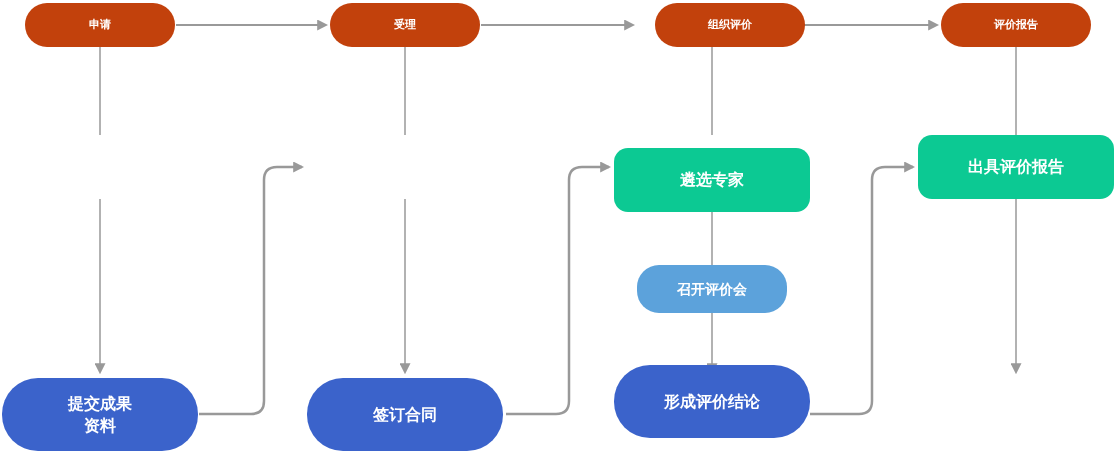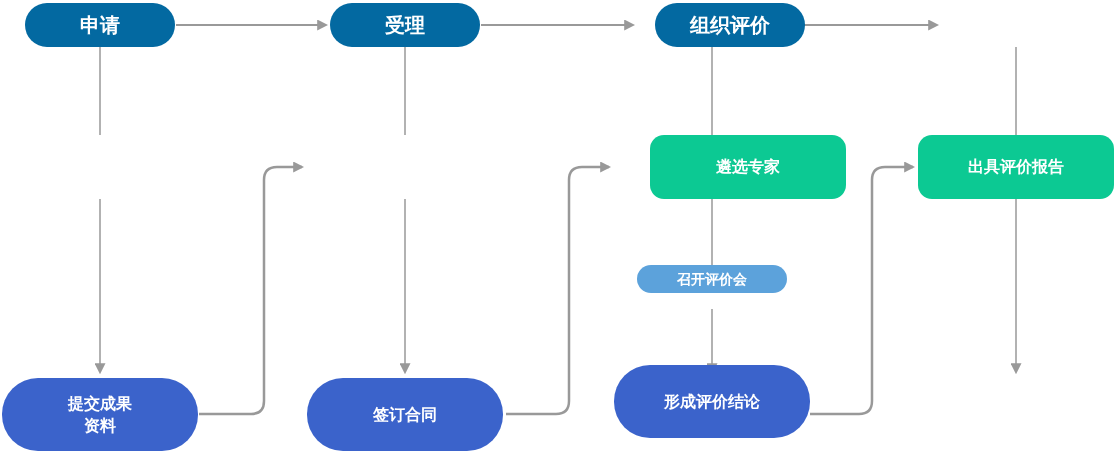--- a/index.html
+++ b/index.html
@@ -26,37 +26,37 @@
     text-align: center;
     color: #ffffff;
     font-weight: bold;
     white-space: pre-line;
     line-height: 1.35;
     box-sizing: border-box;
   }
   .stage-pill {
     width: 150px; height: 44px;
     border-radius: 22px;
-    background: #0369a1;
-    font-size: 20px;
+    background: #c2410c;
+    font-size: 11px;
   }
   .task-box {
     width: 196px; height: 64px;
     border-radius: 14px;
     background: #0CC993;
     font-size: 16px;
   }
   .result-box {
     width: 196px; height: 73px;
     border-radius: 36px;
     background: #3B63CB;
     font-size: 16px;
   }
   .meeting-pill {
-    width: 150px; height: 28px;
+    width: 150px; height: 48px;
     border-radius: 22px;
     background: #5CA2DB;
     font-size: 14px;
   }
 </style>
 </head>
 <body>
 
 <div class="stage-area">
 
@@ -84,22 +84,23 @@
     <path d="M1016 199 L1016 372" fill="none" stroke="#999999" stroke-width="1.5" marker-end="url(#arr)"></path>
 
     <path d="M199 414 L251 414 Q264 414 264 401 L264 180 Q264 167 277 167 L302 167" fill="none" stroke="#999999" stroke-width="2.5" marker-end="url(#arr)"></path>
     <path d="M506 414 L556 414 Q569 414 569 401 L569 180 Q569 167 582 167 L609 167" fill="none" stroke="#999999" stroke-width="2.5" marker-end="url(#arr)"></path>
     <path d="M810 414 L859 414 Q872 414 872 401 L872 180 Q872 167 885 167 L913 167" fill="none" stroke="#999999" stroke-width="2.5" marker-end="url(#arr)"></path>
   </svg>
 
   <div class="node stage-pill" style="left:25px; top:3px;">申请</div>
   <div class="node stage-pill" style="left:330px; top:3px;">受理</div>
   <div class="node stage-pill" style="left:655px; top:3px;">组织评价</div>
+  <div class="node stage-pill" style="left:941px; top:3px;">评价报告</div>
 
-  <div class="node task-box" style="left:614px; top:135px;margin-left:36px;">遴选专家</div>
+  <div class="node task-box" style="left:614px; top:148px;">遴选专家</div>
   <div class="node task-box" style="left:918px; top:135px;">出具评价报告</div>
 
   <div class="node meeting-pill" style="left:637px; top:265px;">召开评价会</div>
 
   <div class="node result-box" style="left:2px; top:378px;">提交成果
 资料</div>
   <div class="node result-box" style="left:307px; top:378px;text-align:center;">签订合同</div>
   <div class="node result-box" style="left:614px; top:365px;">形成评价结论</div>
 
 </div>

